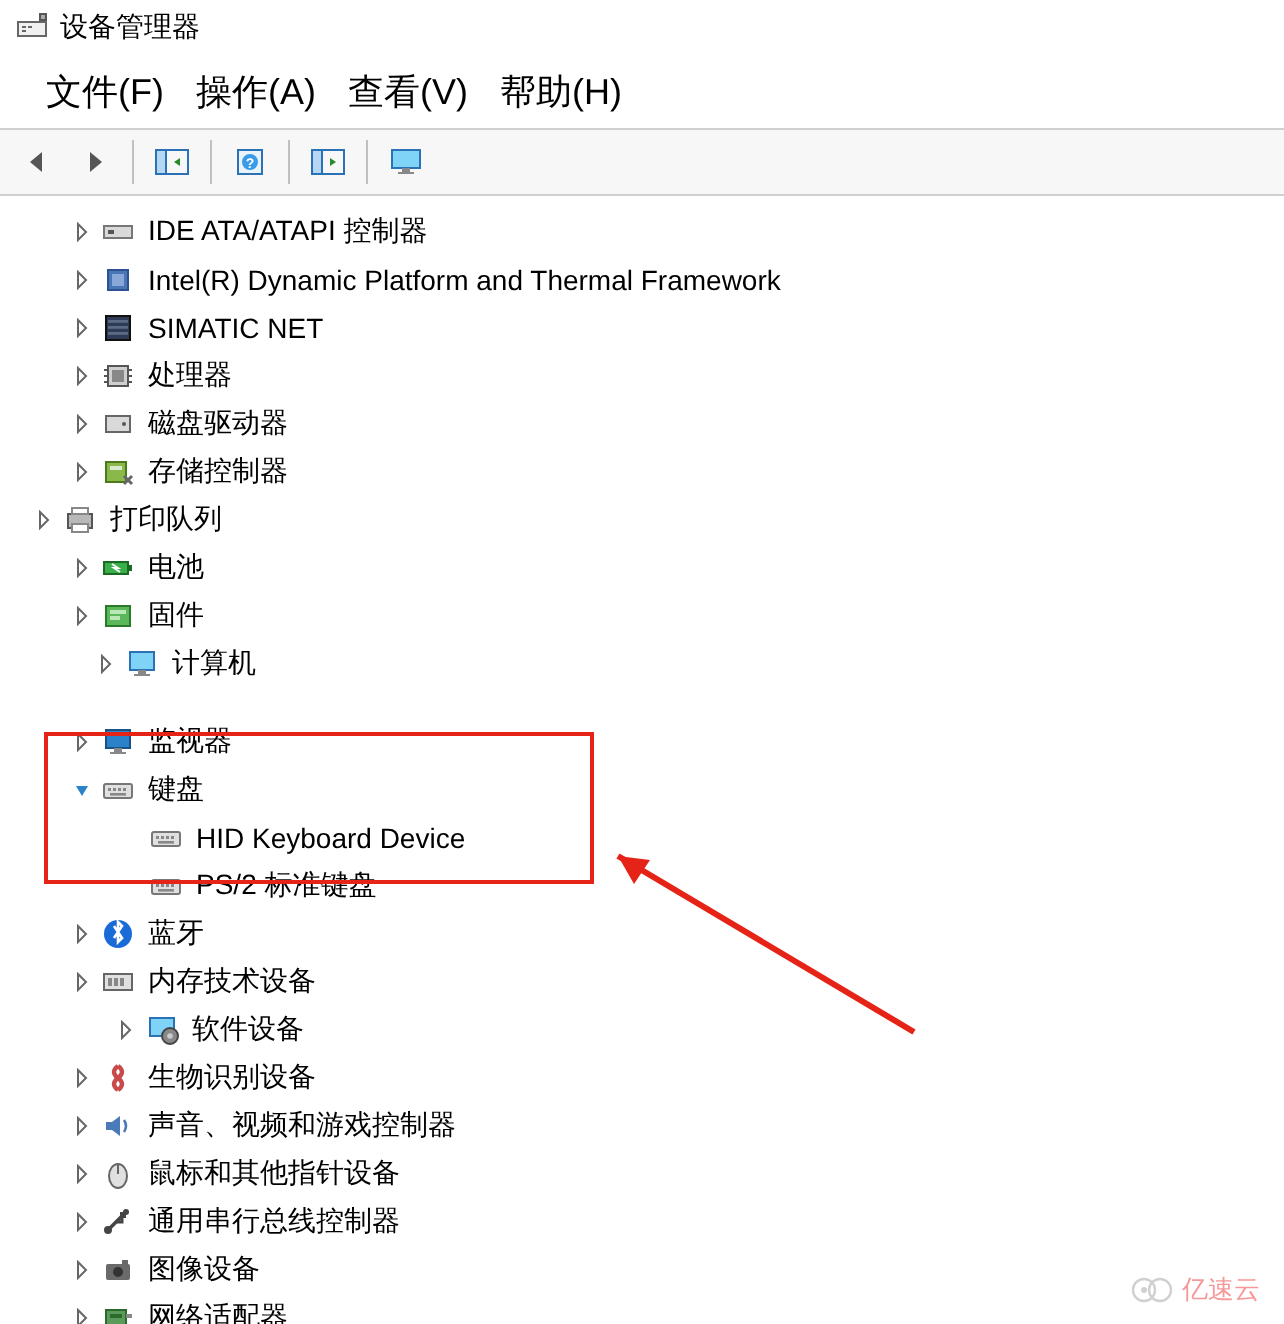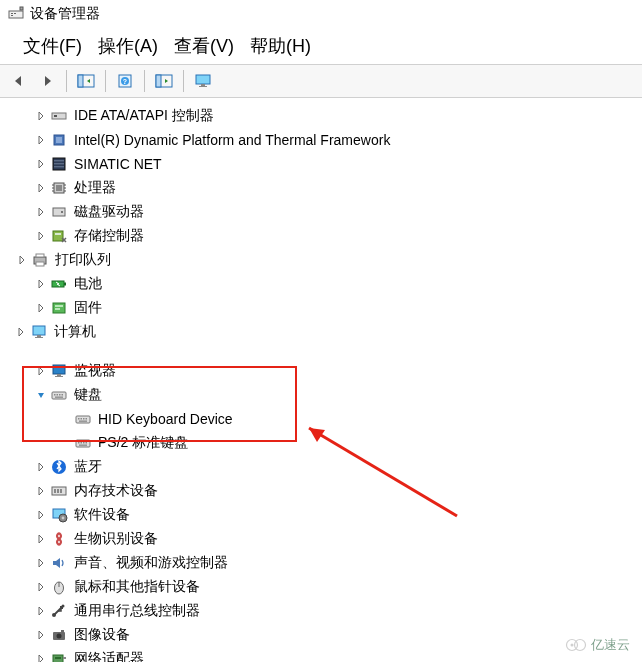--- a/index.html
+++ b/index.html
@@ -89,21 +89,21 @@
     z-index: 6;
   }
   .watermark {
     position: absolute;
     right: 12px;
     bottom: 8px;
     opacity: 0.55;
     display: flex;
     align-items: center;
     gap: 4px;
-    color: #14532d;
+    color: #ef4444;
     font-size: 13px;
   }
 </style>
 </head>
 <body>
 
 <div class="title-bar">
   <span class="app-icon">
     <svg width="16" height="16" viewBox="0 0 16 16">
       <rect x="1" y="5" width="14" height="7" fill="#f0f0f0" stroke="#666"></rect>
@@ -300,21 +300,21 @@
       </span>
       <span class="dev-icon">
         <svg width="18" height="18" viewBox="0 0 18 18">
           <rect x="3" y="4" width="12" height="10" fill="#5ab85a" stroke="#2a7a2a"></rect>
           <rect x="5" y="6" width="8" height="2" fill="#b8e8b8"></rect>
           <rect x="5" y="9" width="5" height="2" fill="#b8e8b8"></rect>
         </svg>
       </span>
       <span class="tree-label">固件</span>
     </div>
-    <div class="tree-row" style="padding-left: 14px;">
+    <div class="tree-row" style="padding-left: 46px;">
       <span class="expander exp-collapsed">
         <svg width="10" height="10" viewBox="0 0 10 10">
           <path d="M3 1 L7 5 L3 9 Z" fill="none" stroke="#666" stroke-width="1"></path>
         </svg>
       </span>
       <span class="dev-icon">
         <svg width="18" height="18" viewBox="0 0 18 18">
           <rect x="3" y="3" width="12" height="9" fill="#7fd3f7" stroke="#2a72b5"></rect>
           <rect x="7" y="12" width="4" height="2" fill="#888"></rect>
           <rect x="5" y="14" width="8" height="1" fill="#888"></rect>
@@ -406,21 +406,21 @@
       <span class="dev-icon">
         <svg width="18" height="18" viewBox="0 0 18 18">
           <rect x="2" y="5" width="14" height="8" fill="#e0e0e0" stroke="#666"></rect>
           <rect x="4" y="7" width="2" height="4" fill="#888"></rect>
           <rect x="7" y="7" width="2" height="4" fill="#888"></rect>
           <rect x="10" y="7" width="2" height="4" fill="#888"></rect>
         </svg>
       </span>
       <span class="tree-label">内存技术设备</span>
     </div>
-    <div class="tree-row" style="padding-left: 34px;">
+    <div class="tree-row" style="padding-left: 34px; margin-left: 22px;">
       <span class="expander exp-collapsed">
         <svg width="10" height="10" viewBox="0 0 10 10">
           <path d="M3 1 L7 5 L3 9 Z" fill="none" stroke="#666" stroke-width="1"></path>
         </svg>
       </span>
       <span class="dev-icon">
         <svg width="18" height="18" viewBox="0 0 18 18">
           <rect x="3" y="3" width="12" height="9" fill="#7fd3f7" stroke="#2a72b5"></rect>
           <circle cx="13" cy="12" r="4" fill="#888" stroke="#444"></circle>
           <circle cx="13" cy="12" r="1.4" fill="#ccc"></circle>

